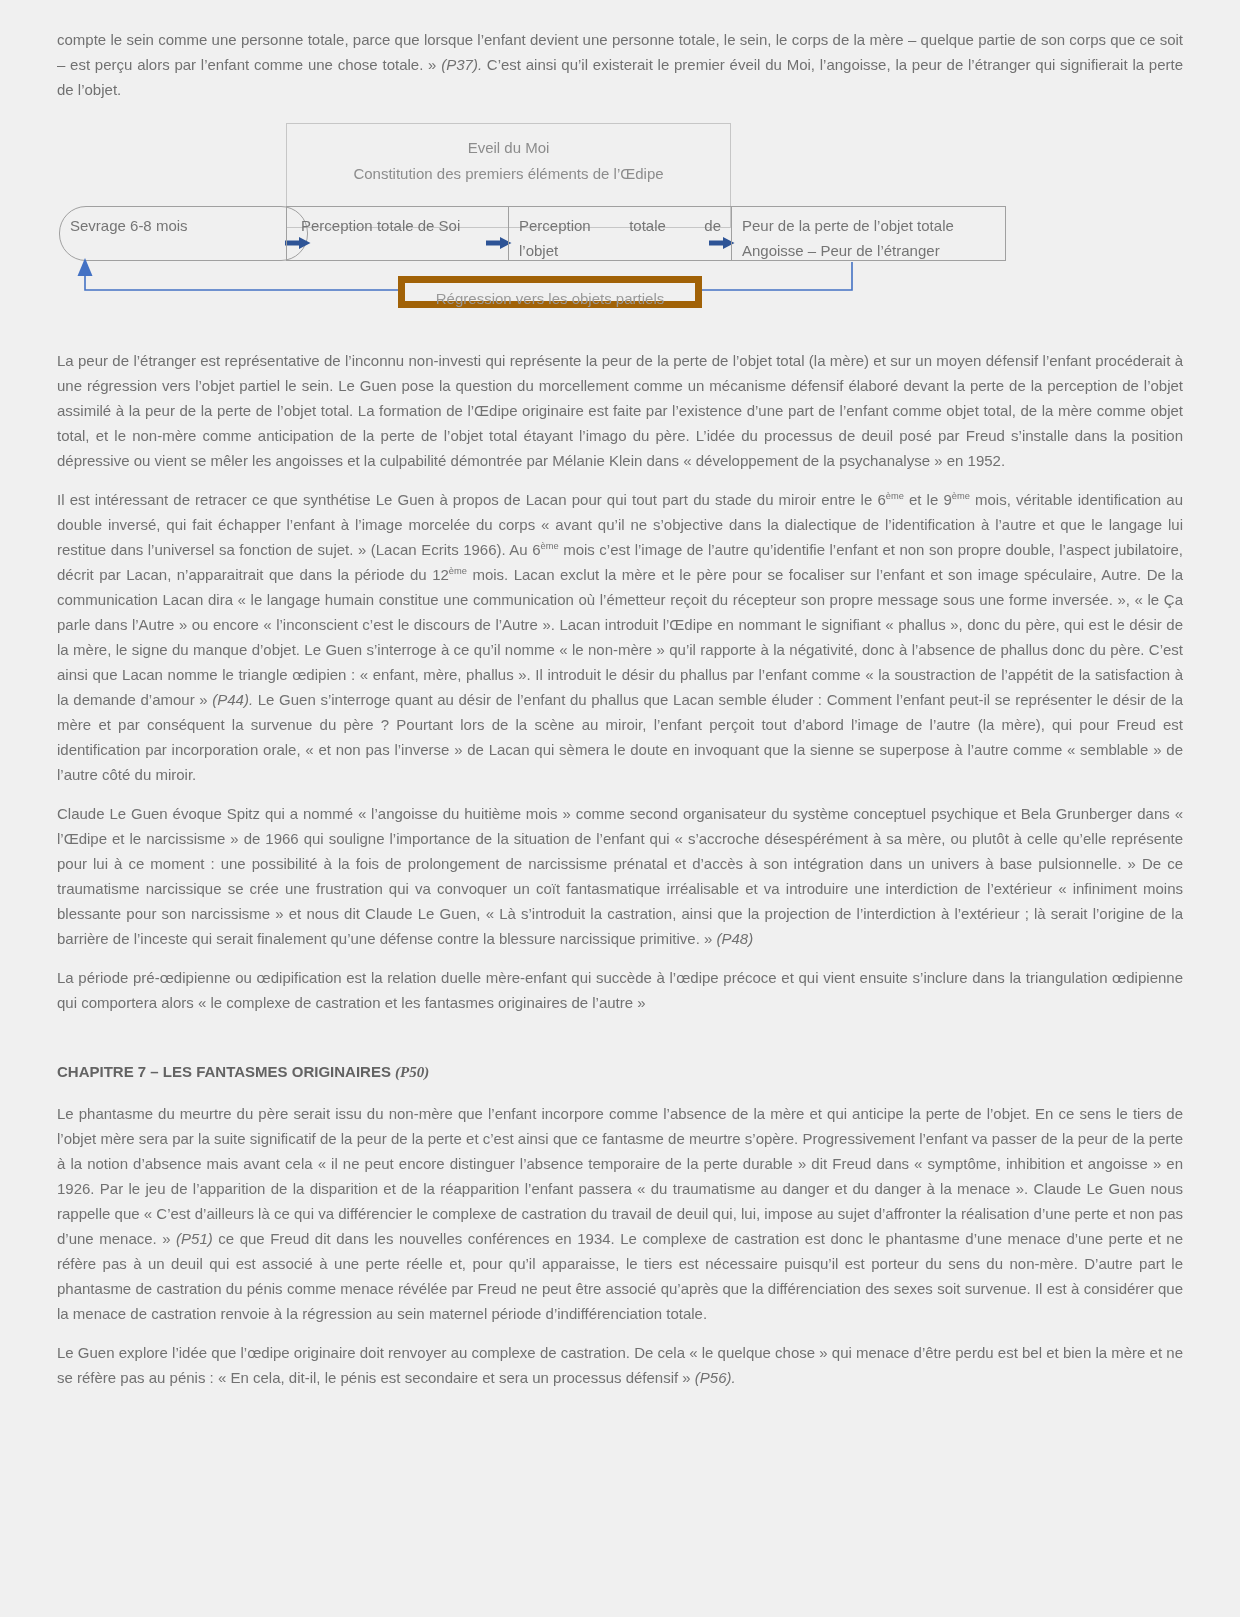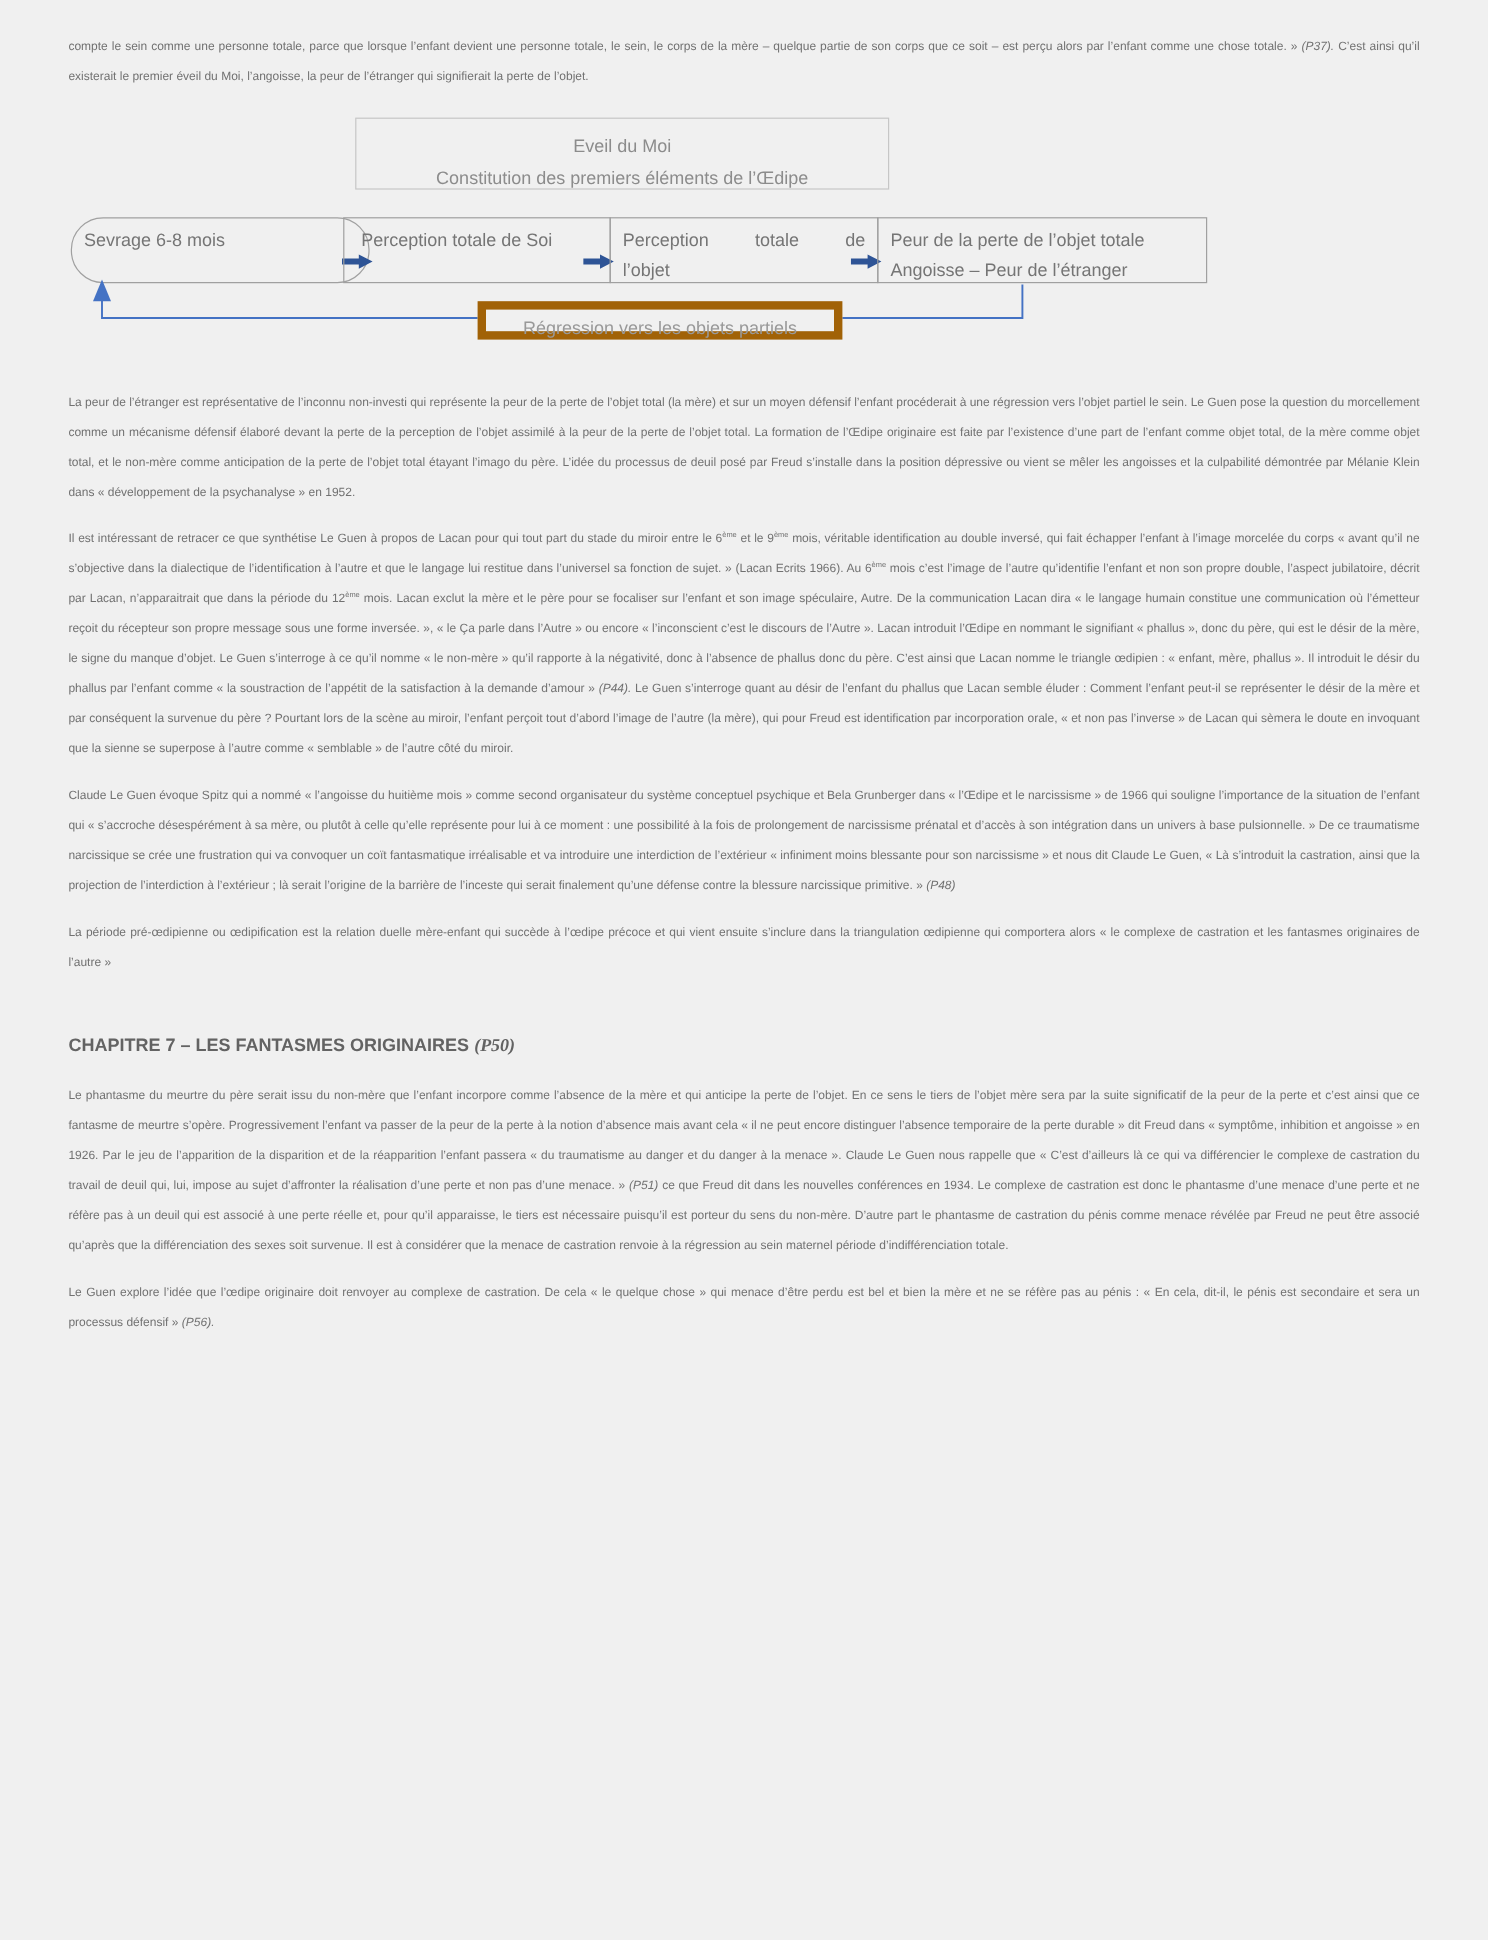--- a/index.html
+++ b/index.html
@@ -10,21 +10,21 @@
     color:#717171;
     -webkit-font-smoothing:antialiased;
   }
   .page{
     box-sizing:border-box;
     width:1240px;height:1617px;
     padding:27px 57px 20px 57px;
     overflow:hidden;
   }
   .para{
-    font-size:10px;
+    font-size:15px;
     line-height:25px;
     text-align:justify;
     margin:0 0 14px 0;
     color:#717171;
   }
   .run-i{font-style:italic;}
   sup{font-size:0.62em;vertical-align:super;line-height:0;}
   .chapter-heading{
     font-size:15px;line-height:25px;
     font-weight:bold;color:#636363;
@@ -39,21 +39,21 @@
     width:1126px;height:194px;
     margin:14px 0 38px 0;
     font-size:15px;
   }
   .d-box{
     position:absolute;box-sizing:border-box;
     border:1px solid #a0a0a0;
     color:#757575;
   }
   .d-top{
-    left:239px;top:7px;width:445px;height:60px;
+    left:229px;top:7px;width:445px;height:105px;
     border:1px solid #c6c6c6;
     color:#8c8c8c;text-align:center;
     padding-top:11px;line-height:26px;
   }
   .d-row-box{top:90px;height:55px;padding:6px 10px;line-height:25px;}
   .d-b1{left:2px;width:249px;border-radius:27px;}
   .d-b2{left:229px;width:223px;padding-left:14px;}
   .d-b3{left:451px;width:224px;}
   .d-b4{left:674px;width:275px;}
   .justify-line{text-align:justify;text-align-last:justify;}

